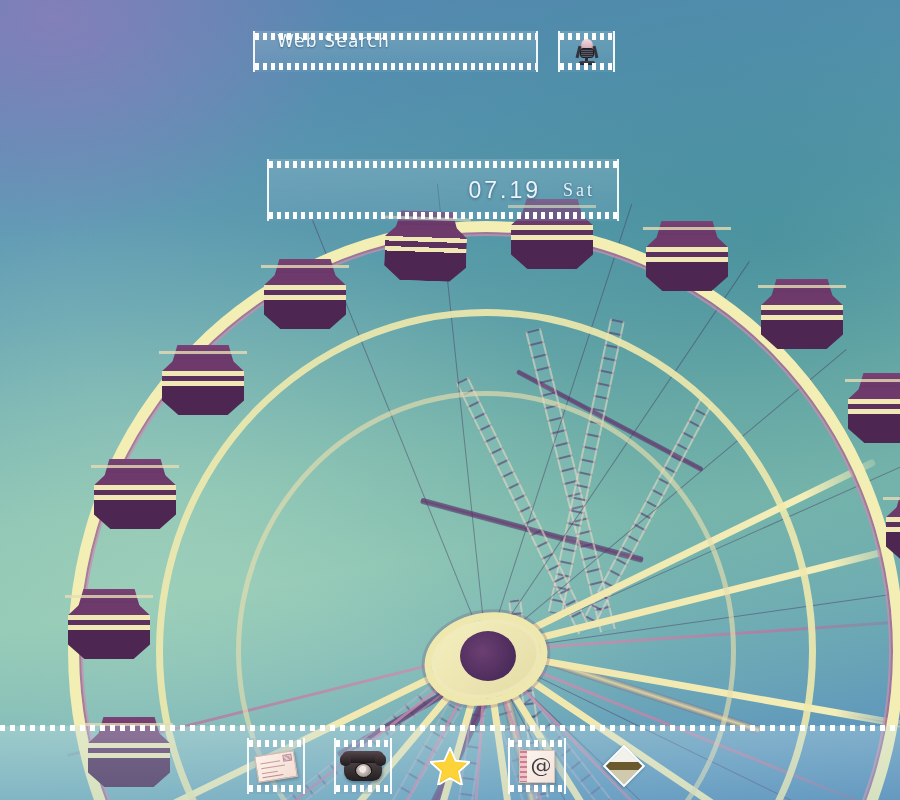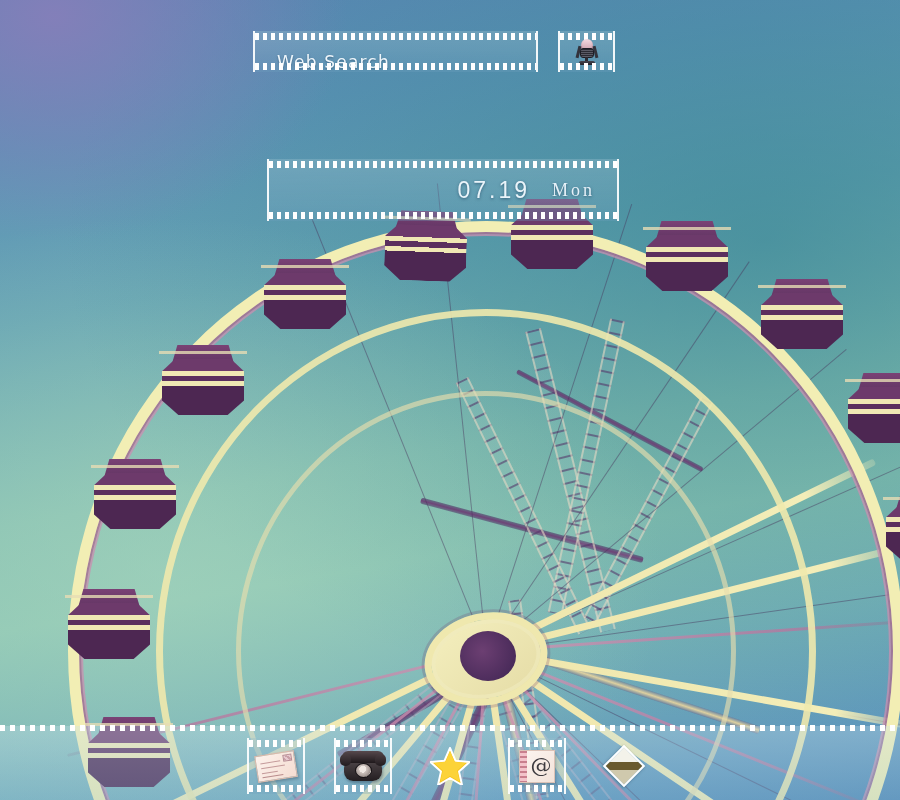--- a/index.html
+++ b/index.html
@@ -155,21 +155,21 @@
     background-image:repeating-linear-gradient(to right,
         #ffffff 0px, #ffffff 4px, transparent 4px, transparent 8px);
     background-position:left center;
   }
   .film::before{ top:2px; }
   .film::after{ bottom:2px; }
 
   
   #searchbar{
     position:absolute; left:253px; top:31px; width:285px; height:41px;
-    display:flex; align-items:flex-end;
+    display:flex; align-items:flex-start;
     cursor:text;
   }
   #searchbar .label{
     margin-left:22px;
     color:#eef6fb;
     font-family:"DejaVu Sans", sans-serif;
     font-size:17px;
     letter-spacing:1.2px;
     text-shadow:0 1px 2px rgba(30,60,90,.55);
   }
@@ -447,21 +447,21 @@
     <span class="armL"></span>
     <span class="armR"></span>
     <span class="grill"></span>
     <span class="stem"></span>
     <span class="base"></span>
   </span>
 </div>
 
 <div id="clock" class="film">
   <span class="date">07.19</span>
-  <span class="day">Mon</span>
+  <span class="day">Sat</span>
 </div>
 
 <div id="dockline"></div>
 
 <div id="dock">
 
   <div class="dockitem film">
     <span class="env">
       <span class="stamp"></span>
       <span class="ln l1"></span>

